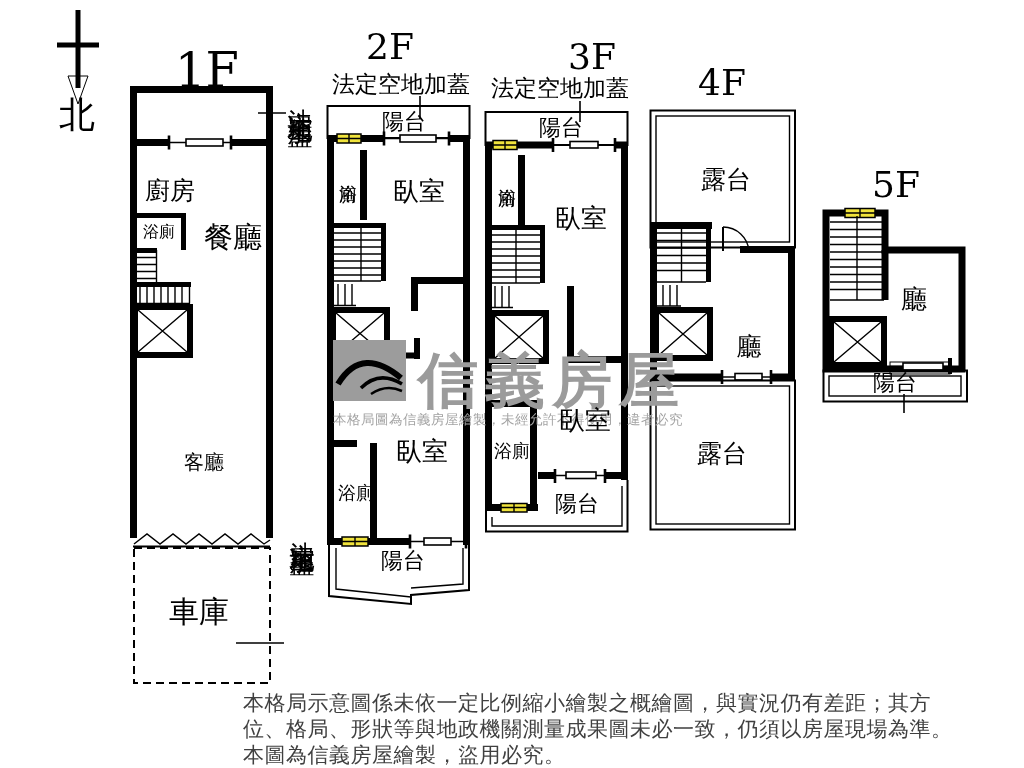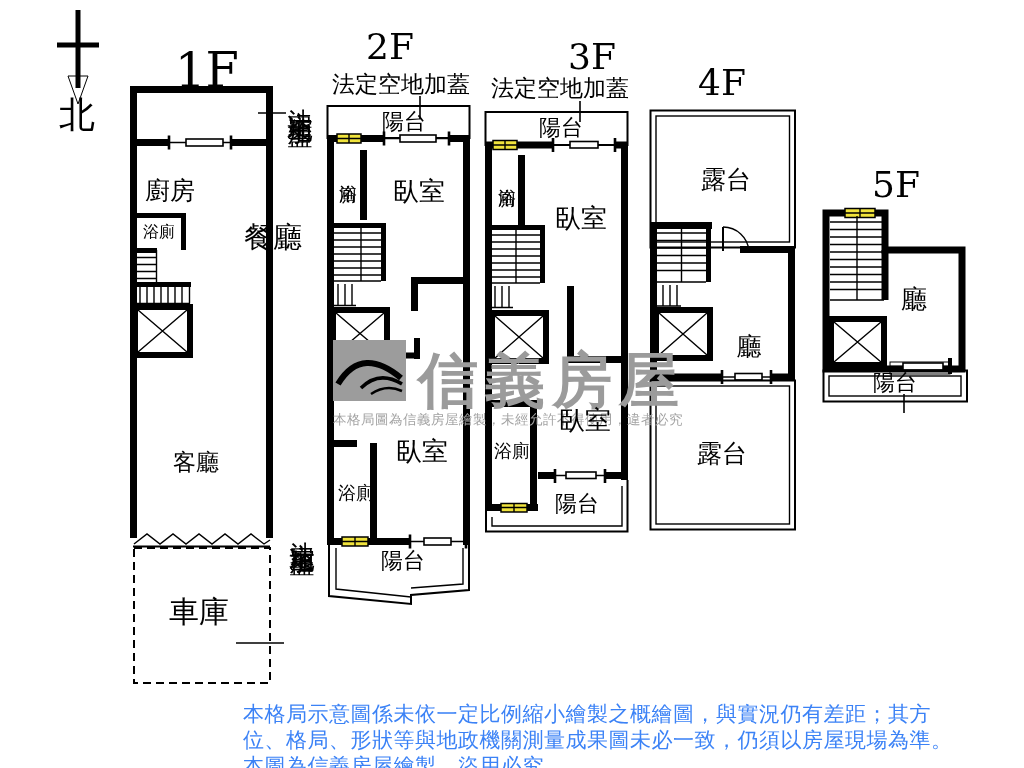--- a/index.html
+++ b/index.html
@@ -13,21 +13,21 @@
   .t{stroke-width:1.4}
   .t15{stroke-width:1.6}
   .t2{stroke-width:2}
   .tick{stroke-width:2.6}
   .white{fill:#fff}
   .win{fill:#f0e33c;stroke-width:1.5}
   .dash{stroke-dasharray:8 5;stroke-width:2}
   .lbl{position:absolute;transform:translate(-50%,-50%);color:#000;white-space:nowrap;z-index:3;line-height:1;}
   .vlbl{position:absolute;transform:translateX(-50%);writing-mode:vertical-rl;text-orientation:upright;
         color:#000;z-index:3;line-height:1;}
-  .txt{position:absolute;color:#3b82f6;white-space:nowrap;z-index:3;line-height:1;margin-top:11px;}
+  .txt{position:absolute;color:#404040;white-space:nowrap;z-index:3;line-height:1;}
   #plan-svg{position:absolute;left:0;top:0;z-index:1;}
   .wm{position:absolute;z-index:2;pointer-events:none;}
   #wm-logo{left:333px;top:340px;width:73px;height:61px;background:#9c9c9c;}
   #wm-brand{left:418px;top:341px;font-size:60px;font-weight:bold;color:#9b9b9b;letter-spacing:7px;white-space:nowrap;}
   #wm-notice{left:333px;top:411px;font-size:13.5px;color:#a3a3a3;letter-spacing:0.5px;white-space:nowrap;font-family:Liberation Mono, monospace;}
   .disc{font-size:21px;letter-spacing:0.5px;}
 </style>
 </head>
 <body>
 
@@ -165,22 +165,22 @@
   <div class="lbl" style="left:77px;top:115px;font-size:36px;">北</div>
 
   <div class="lbl" style="left:207px;top:70px;font-size:48px;">1F</div>
   <div class="lbl" style="left:390px;top:47px;font-size:36px;">2F</div>
   <div class="lbl" style="left:592px;top:57px;font-size:36px;">3F</div>
   <div class="lbl" style="left:722px;top:83px;font-size:36px;">4F</div>
   <div class="lbl" style="left:896px;top:185px;font-size:36px;">5F</div>
 
   <div class="lbl" style="left:170px;top:190px;font-size:25px;">廚房</div>
   <div class="lbl" style="left:159px;top:232px;font-size:16px;">浴廁</div>
-  <div class="lbl" style="left:233px;top:237px;font-size:29px;margin-left:40px;">餐廳</div>
-  <div class="lbl" style="left:196px;top:462px;font-size:23px;">客廳</div>
+  <div class="lbl" style="left:233px;top:237px;font-size:29px;">餐廳</div>
+  <div class="lbl" style="left:204px;top:462px;font-size:20px;">客廳</div>
   <div class="lbl" style="left:199px;top:612px;font-size:30px;">車庫</div>
   <div class="vlbl" style="left:300px;top:88px;font-size:25px;letter-spacing:3px;">法定空地加蓋</div>
   <div class="vlbl" style="left:302px;top:521px;font-size:25px;letter-spacing:2px;">法定空地加蓋</div>
 
   <div class="lbl" style="left:401px;top:84px;font-size:23px;">法定空地加蓋</div>
   <div class="lbl" style="left:404px;top:122px;font-size:22px;">陽台</div>
   <div class="vlbl" style="left:348px;top:170px;font-size:18px;">浴廁</div>
   <div class="lbl" style="left:419px;top:191px;font-size:26px;">臥室</div>
   <div class="lbl" style="left:422px;top:451px;font-size:26px;">臥室</div>
   <div class="lbl" style="left:356px;top:493px;font-size:18px;">浴廁</div>

